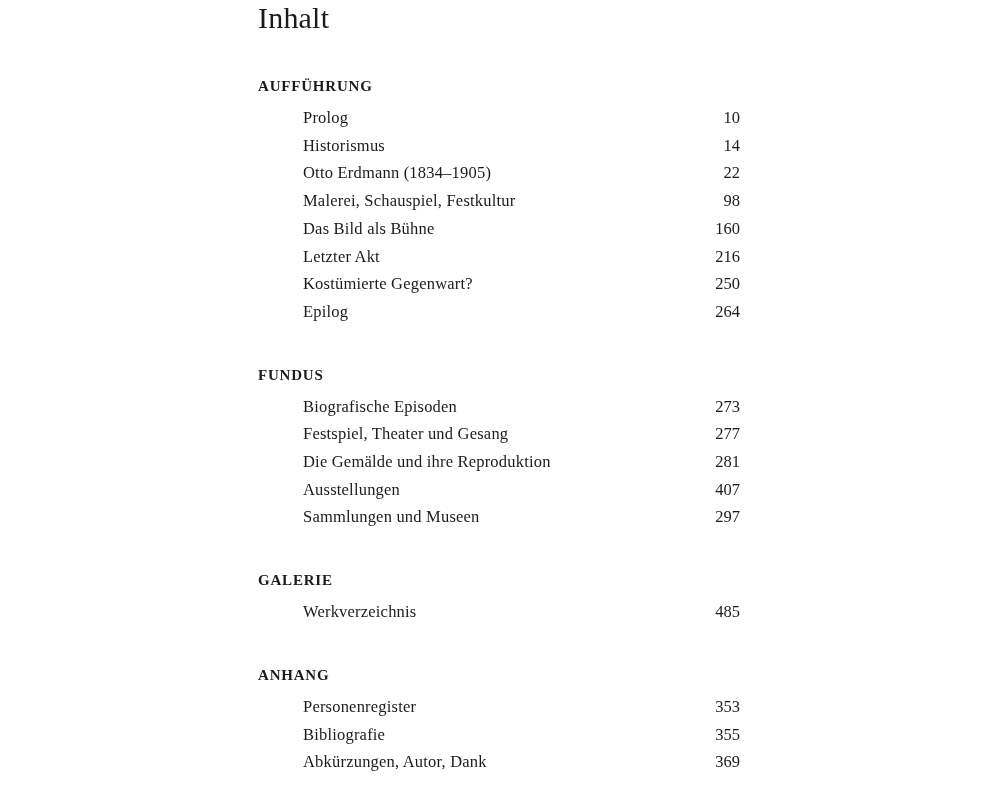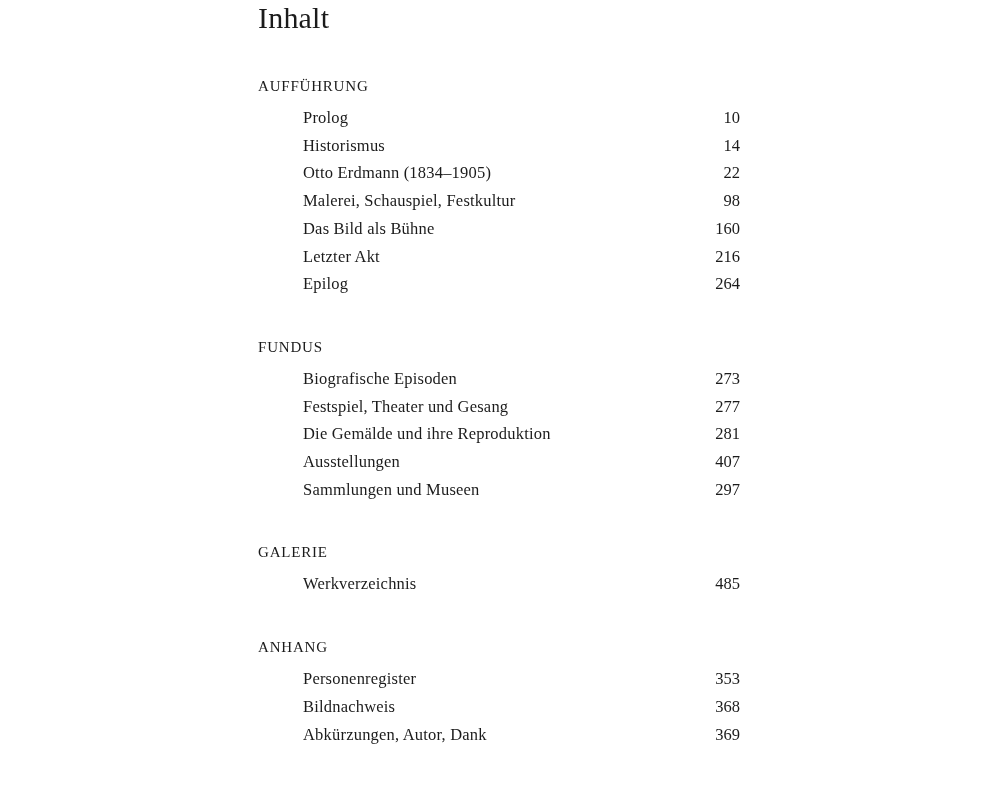--- a/index.html
+++ b/index.html
@@ -37,21 +37,21 @@
     letter-spacing: 0.2px;
   }
   .toc-section {
     margin-bottom: 41px;
   }
   .toc-section:last-child {
     margin-bottom: 0;
   }
   .section-heading {
     font-size: 15px;
-    font-weight: normal;
+    font-weight: bold;
     letter-spacing: 0.8px;
     line-height: 17px;
     margin: 0 0 9px 0;
   }
   .toc-entry {
     display: flex;
     justify-content: space-between;
     align-items: baseline;
     line-height: 27.7px;
     font-size: 16.5px;
@@ -93,20 +93,24 @@
       </div>
       <div class="toc-entry">
         <span class="entry-label">Das Bild als Bühne</span>
         <span class="entry-page">160</span>
       </div>
       <div class="toc-entry">
         <span class="entry-label">Letzter Akt</span>
         <span class="entry-page">216</span>
       </div>
       <div class="toc-entry">
+        <span class="entry-label">Kostümierte Gegenwart?</span>
+        <span class="entry-page">250</span>
+      </div>
+      <div class="toc-entry">
         <span class="entry-label">Epilog</span>
         <span class="entry-page">264</span>
       </div>
     </div>
 
     <div class="toc-section">
       <h2 class="section-heading">FUNDUS</h2>
       <div class="toc-entry">
         <span class="entry-label">Biografische Episoden</span>
         <span class="entry-page">273</span>
@@ -137,22 +141,22 @@
       </div>
     </div>
 
     <div class="toc-section">
       <h2 class="section-heading">ANHANG</h2>
       <div class="toc-entry">
         <span class="entry-label">Personenregister</span>
         <span class="entry-page">353</span>
       </div>
       <div class="toc-entry">
-        <span class="entry-label">Bildnachweis</span>
-        <span class="entry-page">368</span>
+        <span class="entry-label">Bibliografie</span>
+        <span class="entry-page">355</span>
       </div>
       <div class="toc-entry">
         <span class="entry-label">Abkürzungen, Autor, Dank</span>
         <span class="entry-page">369</span>
       </div>
     </div>
 
   </div>
 </div>
 

